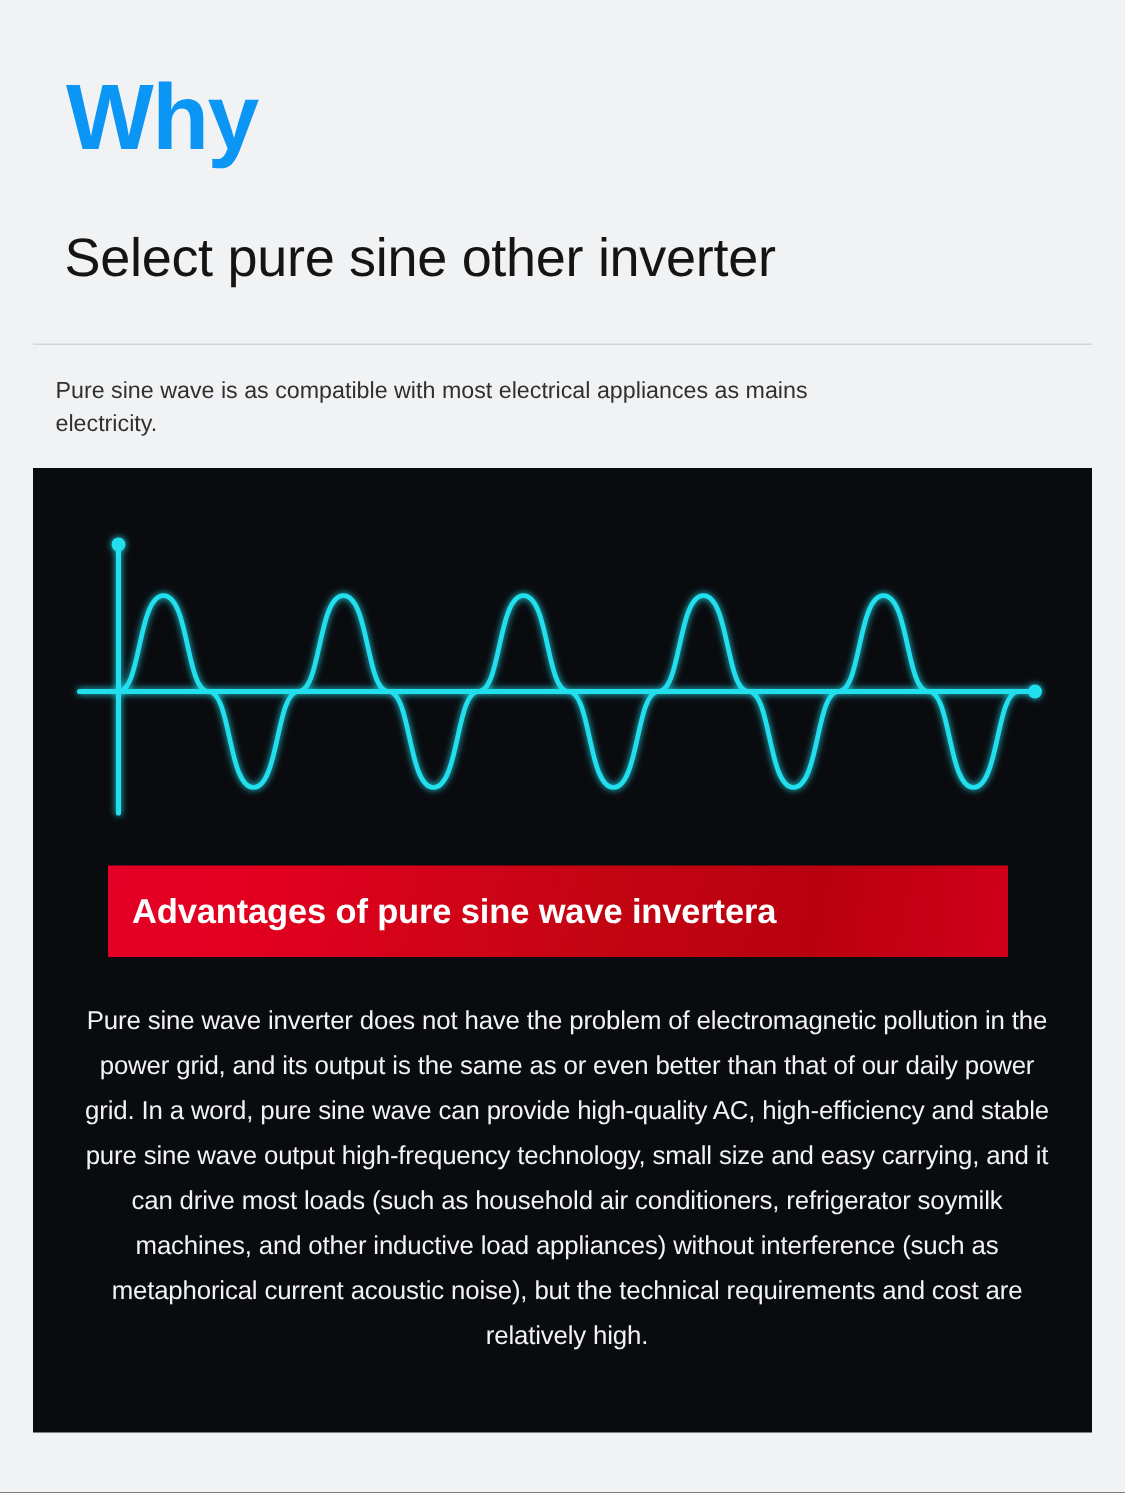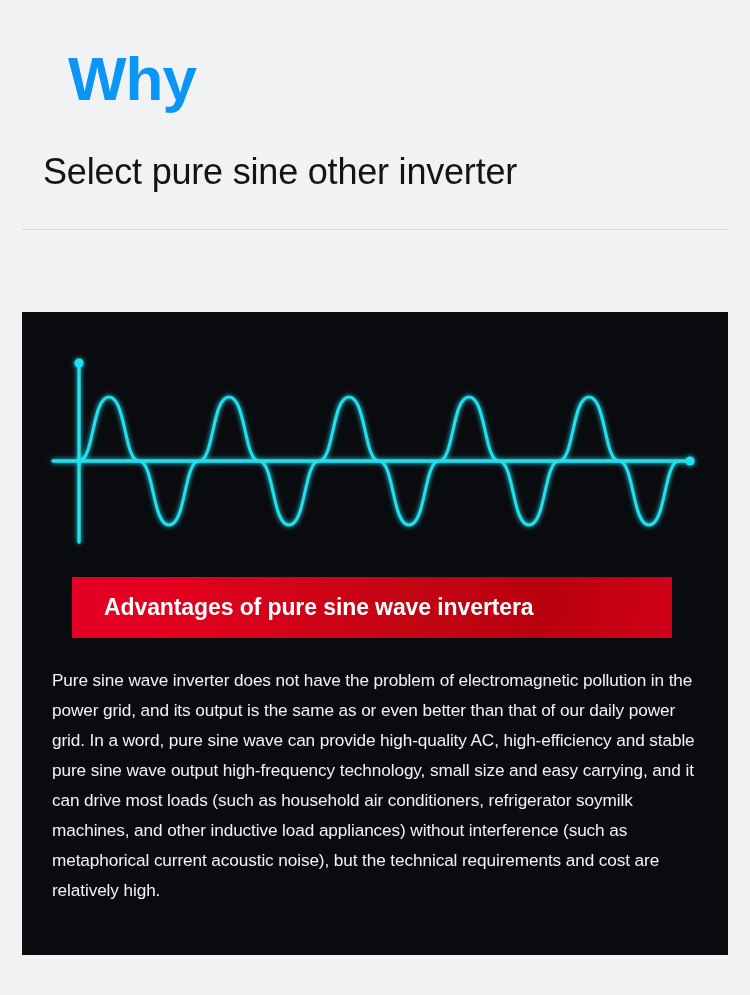--- a/index.html
+++ b/index.html
@@ -24,21 +24,20 @@
   
   .eyebrow {
     position: absolute;
     left: 44px;
     top: 48px;
     font-size: 62px;
     font-weight: bold;
     line-height: 1;
     color: #0b96f5;
     letter-spacing: -1px;
-    margin-left: 24px;
   }
 
   .headline {
     position: absolute;
     left: 43px;
     top: 152px;
     font-size: 36px;
     font-weight: normal;
     line-height: 1.1;
     color: #141414;
@@ -89,57 +88,59 @@
   
   .banner {
     position: absolute;
     left: 50px;
     top: 265px;
     width: 600px;
     height: 61px;
     background: linear-gradient(100deg, #e40026 0%, #e2001f 18%, #c30512 55%, #b9000f 78%, #d10018 100%);
     display: flex;
     align-items: center;
-    padding-left: 32px;
+    padding-left: 16px;
     box-sizing: border-box;
   }
   .banner-text {
     color: #ffffff;
     font-size: 23px;
     font-weight: bold;
     letter-spacing: -0.1px;
     white-space: nowrap;
   }
 
   
   .body-copy {
     position: absolute;
     left: 30px;
     top: 353px;
     width: 652px;
     color: #f2f3f5;
     font-size: 17.2px;
     line-height: 30px;
     letter-spacing: -0.1px;
+    text-align: center;
   }
   .body-copy p {
     margin: 0;
   }
 </style>
 </head>
 <body>
 
 <div class="page">
 
   <div class="eyebrow">Why</div>
 
   <div class="headline">Select pure sine other inverter</div>
 
   <div class="divider"></div>
 
+  <div class="lede">Pure sine wave is as compatible with most electrical appliances as mains electricity.</div>
 
   <div class="panel">
 
     <div class="wave-wrap">
       <svg width="706" height="250" viewBox="0 0 706 250" xmlns="http://www.w3.org/2000/svg">
         <defs>
           <filter id="cyanGlow" x="-20%" y="-40%" width="140%" height="180%">
             <feGaussianBlur stdDeviation="2.6" result="b"></feGaussianBlur>
             <feMerge>
               <feMergeNode in="b"></feMergeNode>

